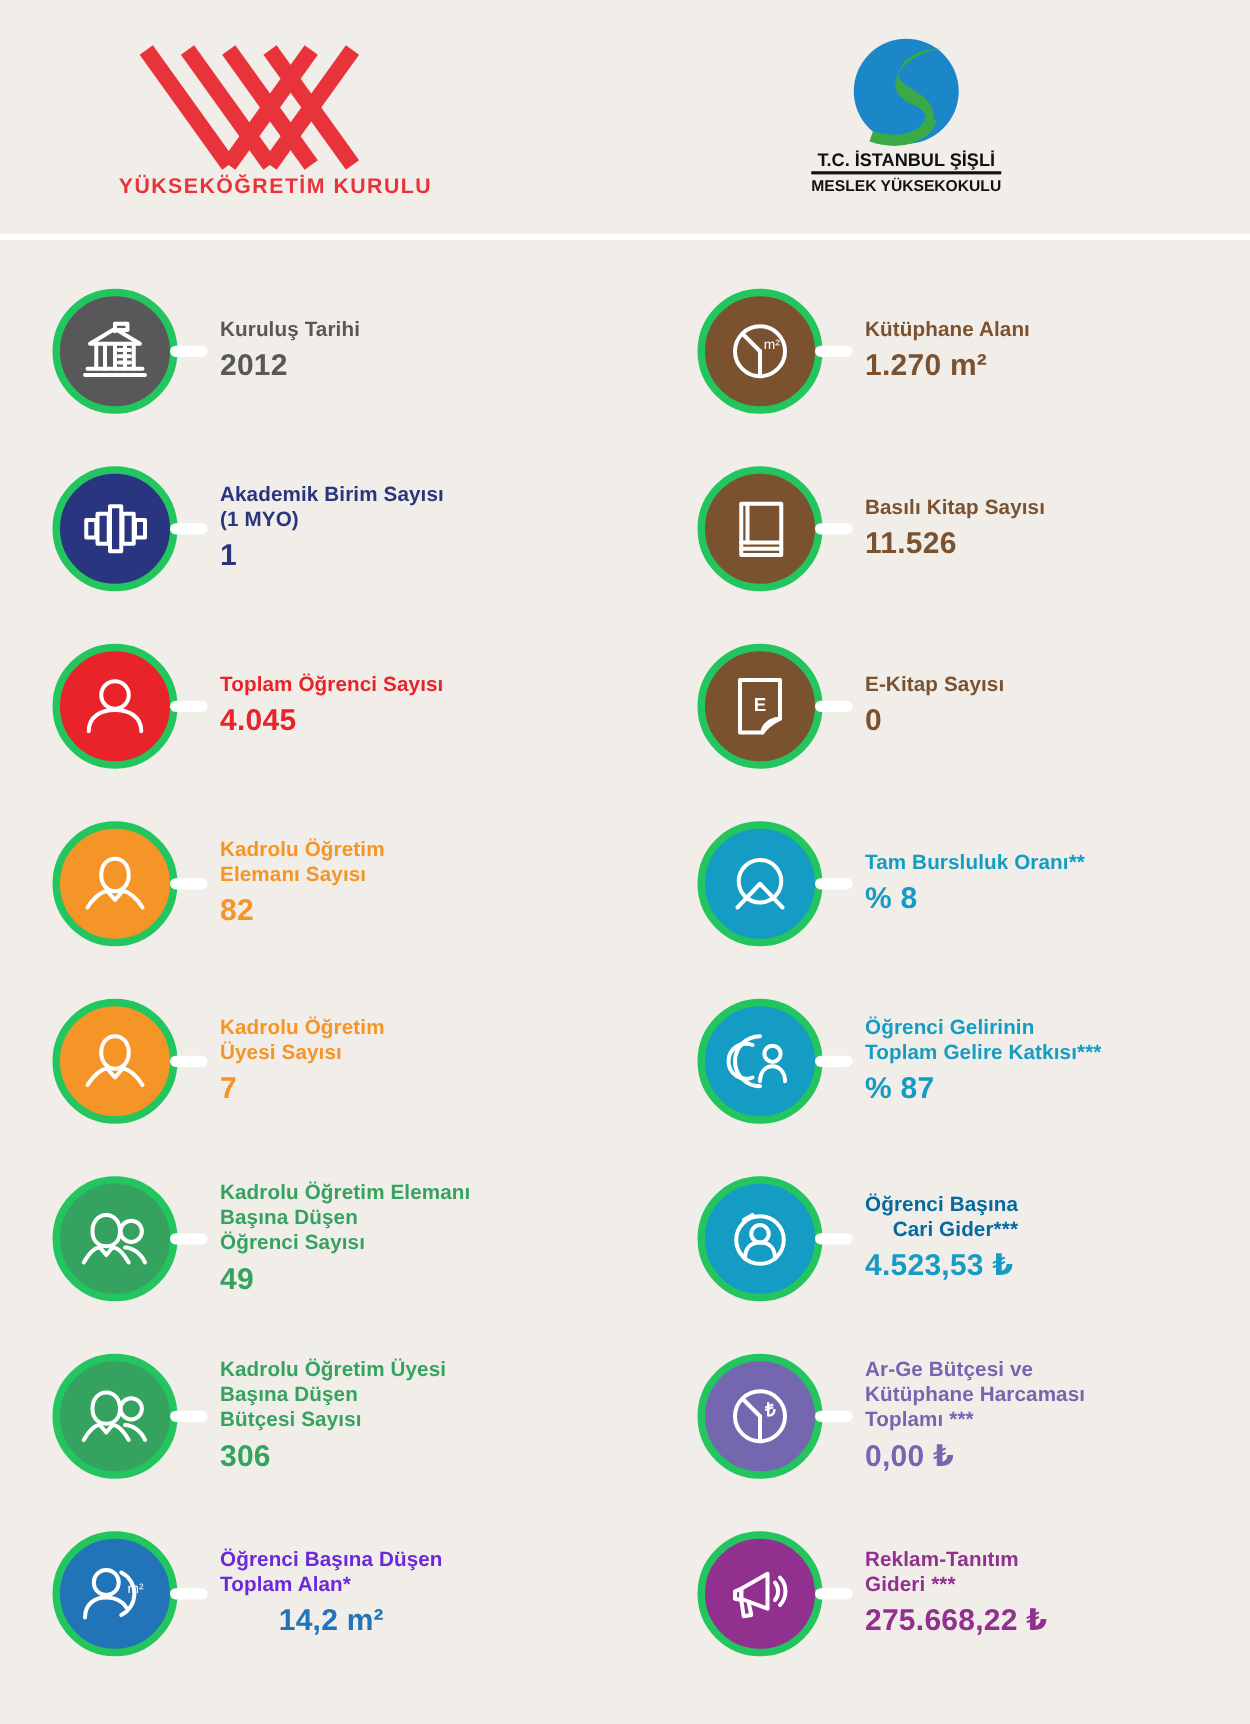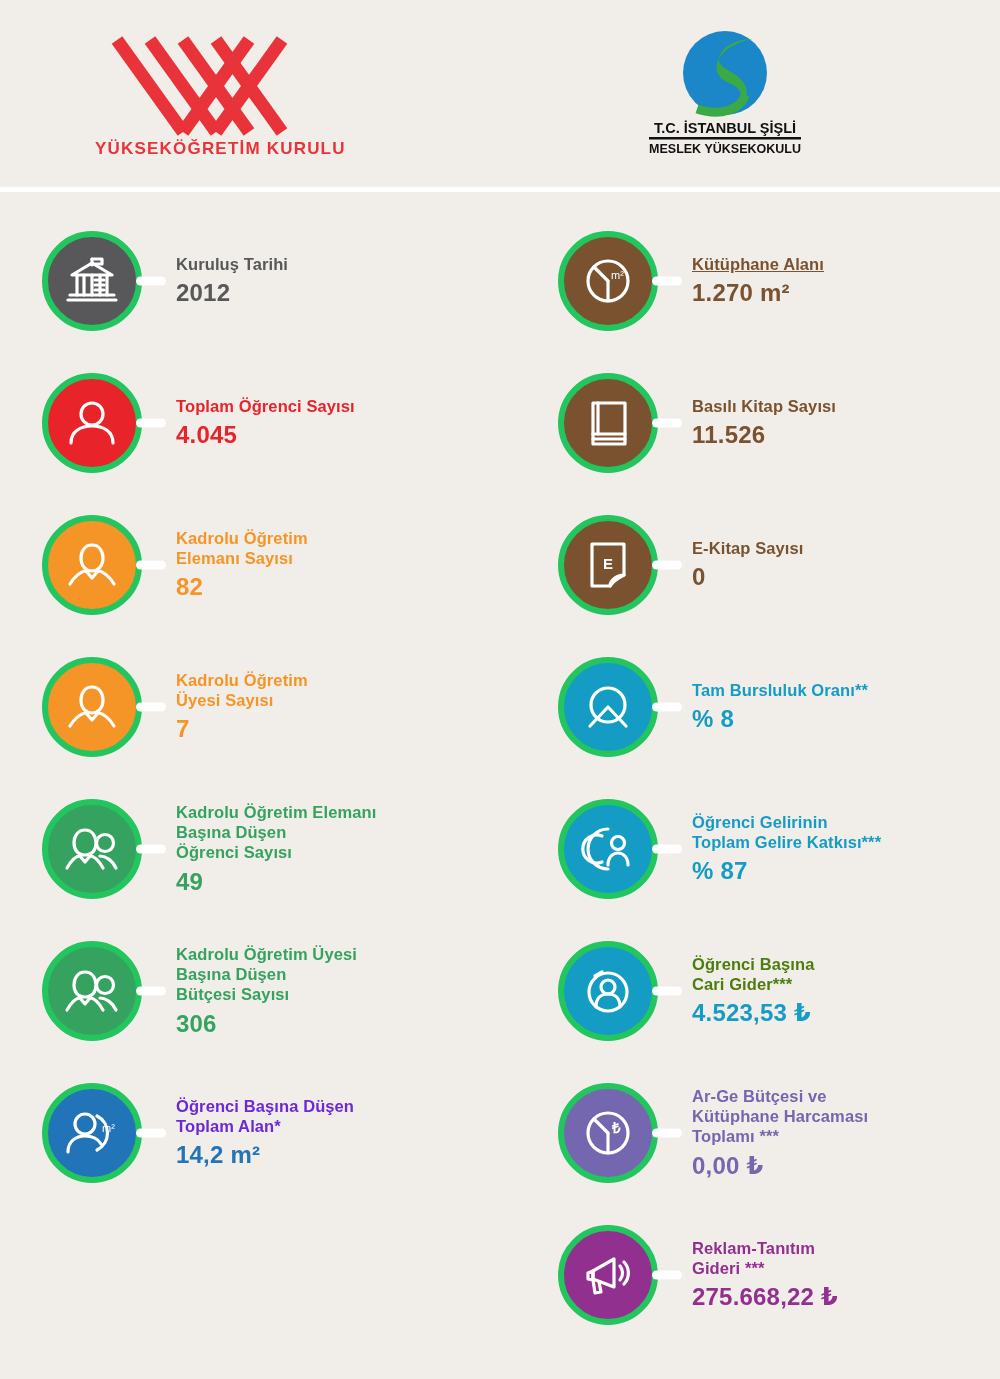--- a/index.html
+++ b/index.html
@@ -145,20 +145,41 @@
           </div>
           <div class="stub"></div>
         </div>
         <div class="txt">
           <div class="label" style="color: rgb(88, 88, 90);">Kuruluş Tarihi</div>
           <div class="value" style="color: rgb(88, 88, 90);">2012</div>
         </div>
       </div>
       <div class="stat">
         <div class="disc-wrap">
+          <div class="disc" style="background: rgb(42, 53, 128);">
+            <svg width="56" height="56" viewBox="0 0 56 56">
+              <g stroke="#ffffff" fill="none" stroke-width="3.2" stroke-linecap="round" stroke-linejoin="round">
+      <rect x="24" y="10" width="9" height="36"></rect>
+      <rect x="14" y="16" width="9" height="24"></rect>
+      <rect x="34" y="16" width="9" height="24"></rect>
+      <rect x="5" y="21" width="8" height="14"></rect>
+      <rect x="44" y="21" width="8" height="14"></rect>
+    </g>
+            </svg>
+          </div>
+          <div class="stub"></div>
+        </div>
+        <div class="txt">
+          <div class="label" style="color: rgb(42, 53, 128);">Akademik Birim Sayısı
+(1 MYO)</div>
+          <div class="value" style="color: rgb(42, 53, 128);">1</div>
+        </div>
+      </div>
+      <div class="stat">
+        <div class="disc-wrap">
           <div class="disc" style="background: rgb(232, 35, 42);">
             <svg width="56" height="56" viewBox="0 0 56 56">
               <g stroke="#ffffff" fill="none" stroke-width="3.2" stroke-linecap="round" stroke-linejoin="round">
       <circle cx="28" cy="19" r="11"></circle>
       <path d="M7 48 C7 36 17 31 28 31 C39 31 49 36 49 48"></path>
     </g>
             </svg>
           </div>
           <div class="stub"></div>
         </div>
@@ -255,41 +276,41 @@
       <path d="M33 11 A19 19 0 0 1 33 45"></path>
       <text x="38" y="27" font-family="'Liberation Sans',sans-serif" font-size="11" fill="#ffffff" stroke="none">m²</text>
     </g>
             </svg>
           </div>
           <div class="stub"></div>
         </div>
         <div class="txt">
           <div class="label" style="color: #6d28d9;">Öğrenci Başına Düşen
 Toplam Alan*</div>
-          <div class="value" style="color: rgb(34, 116, 184);">14,2 m²</div>
+          <div class="value" style="color: rgb(34, 116, 184); text-align: center;">14,2 m²</div>
         </div>
       </div>
     </div>
   <div class="col col-right">
       <div class="stat">
         <div class="disc-wrap">
           <div class="disc" style="background: rgb(122, 82, 48);">
             <svg width="56" height="56" viewBox="0 0 56 56">
               <g stroke="#ffffff" fill="none" stroke-width="3.2" stroke-linecap="round" stroke-linejoin="round">
       <circle cx="28" cy="28" r="20"></circle>
       <path d="M28 28 L28 48"></path>
                 <path d="M28 28 L14 14"></path>
       <text x="31" y="26" font-family="'Liberation Sans',sans-serif" font-size="11" fill="#ffffff" stroke="none">m²</text>
     </g>
             </svg>
           </div>
           <div class="stub"></div>
         </div>
         <div class="txt">
-          <div class="label" style="color: rgb(122, 82, 48); text-decoration: underline;">Kütüphane Alanı</div>
+          <div class="label" style="color: rgb(122, 82, 48);">Kütüphane Alanı</div>
           <div class="value" style="color: rgb(122, 82, 48);">1.270 m²</div>
         </div>
       </div>
       <div class="stat">
         <div class="disc-wrap">
           <div class="disc" style="background: rgb(122, 82, 48);">
             <svg width="56" height="56" viewBox="0 0 56 56">
               <g stroke="#ffffff" fill="none" stroke-width="3.2" stroke-linecap="round" stroke-linejoin="round">
       <path d="M13 8 L45 8 L45 44 L13 44 Z"></path>
       <path d="M13 39 L45 39"></path>
@@ -368,21 +389,21 @@
       <circle cx="28" cy="29" r="19"></circle>
       <circle cx="28" cy="24" r="7"></circle>
       <path d="M16 44 C16 35 21 31 28 31 C35 31 40 35 40 44"></path>
       <path d="M15 13 L22 9"></path>
     </g>
             </svg>
           </div>
           <div class="stub"></div>
         </div>
         <div class="txt">
-          <div class="label" style="color: #4d7c0f;">Öğrenci Başına
+          <div class="label" style="color: #0369a1; text-align: right;">Öğrenci Başına
 Cari Gider***</div>
           <div class="value" style="color: rgb(21, 156, 196);">4.523,53 ₺</div>
         </div>
       </div>
       <div class="stat">
         <div class="disc-wrap">
           <div class="disc" style="background: rgb(117, 102, 176);">
             <svg width="56" height="56" viewBox="0 0 56 56">
               <g stroke="#ffffff" fill="none" stroke-width="3.2" stroke-linecap="round" stroke-linejoin="round">
       <circle cx="28" cy="28" r="20"></circle>

